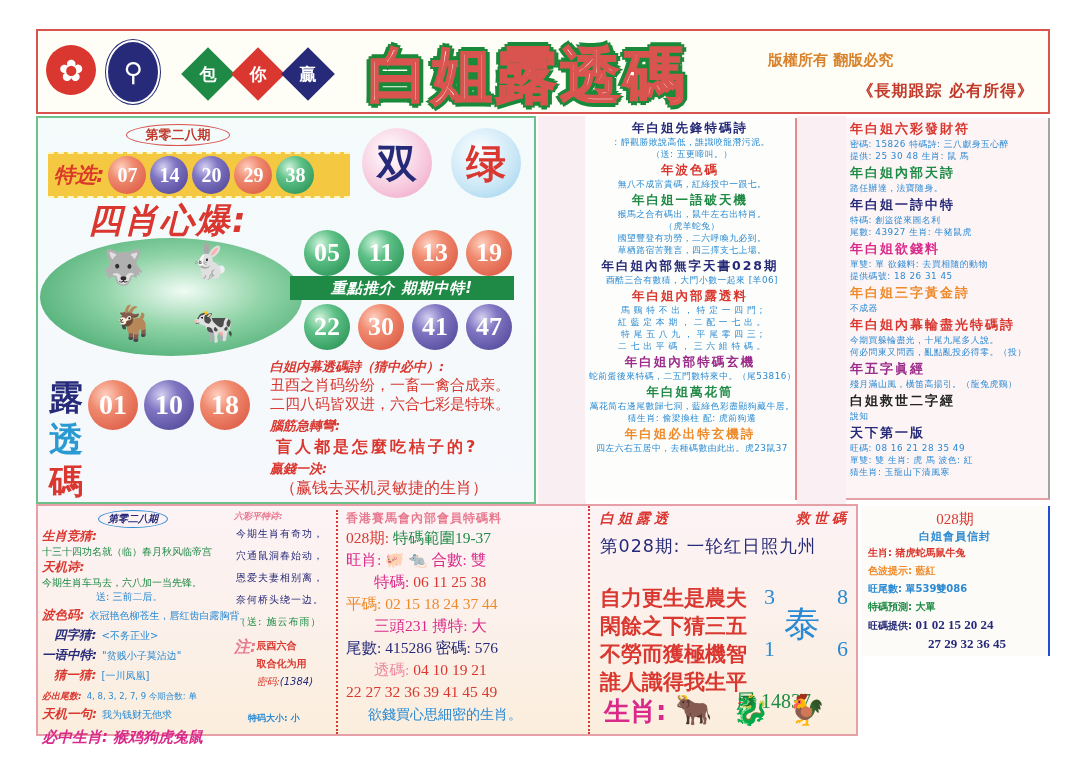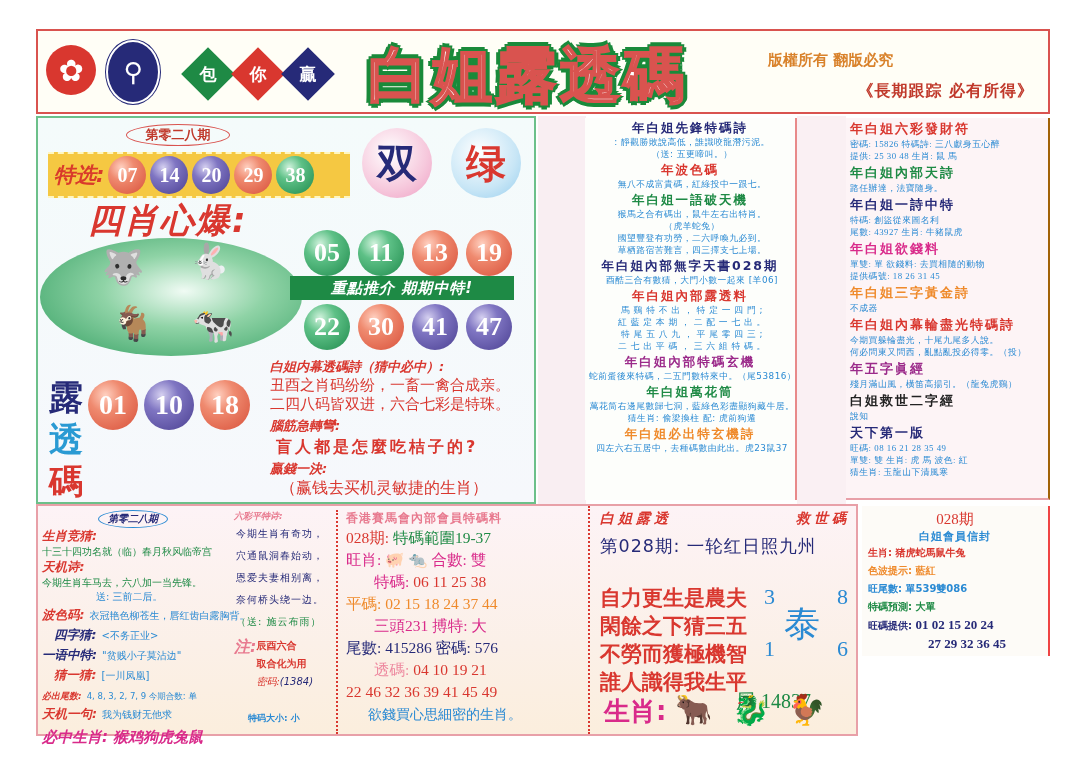--- a/index.html
+++ b/index.html
@@ -90,21 +90,21 @@
   .lou-col { position: absolute; left: 8px; top: 258px; width: 40px; font-size: 34px; font-weight: bold; line-height: 42px; text-align: center; }
   .poem-area { position: absolute; left: 232px; top: 240px; width: 264px; }
   .poem-area .h { color: #d9372f; font-style: italic; font-weight: bold; font-size: 13px; }
   .poem-area .t { color: #d9372f; font-size: 15px; font-family: "DejaVu Serif", serif; line-height: 19px; }
   .poem-area .q { color: #d9372f; font-size: 16px; font-weight: bold; letter-spacing: 3px; margin: 2px 0 2px 6px; }
   .poem-area .a { color: #d9372f; font-size: 16px; font-family: "DejaVu Serif", serif; margin-left: 10px; }
 
   
   .mid-strip { position: absolute; left: 538px; top: 116px; width: 48px; height: 388px; background: #f9eef2; }
   .mid-col { position: absolute; left: 585px; top: 118px; width: 212px; height: 382px; background: #fdfefb; border-right: 2px solid #e88a8a; overflow: hidden; text-align: center; }
-  .right-col { position: absolute; left: 846px; top: 118px; width: 204px; height: 382px; background: #fdf4f6; border-right: 2px solid #a16207; border-bottom: 2px solid #e8a0a8; overflow: hidden; font-family: Liberation Serif, serif; }
+  .right-col { position: absolute; left: 846px; top: 118px; width: 204px; height: 382px; background: #fdf4f6; border-right: 2px solid #a3a3a3; border-bottom: 2px solid #e8a0a8; overflow: hidden; }
   .gap-col { position: absolute; left: 797px; top: 116px; width: 49px; height: 388px; background: #faf0f3; }
   .sec-title { font-size: 12.5px; font-weight: bold; letter-spacing: 2px; line-height: 17px; white-space: nowrap; margin-top: 1px; }
   .sec-body { font-size: 8.8px; color: #2a8ad3; line-height: 12px; padding-left: 4px; white-space: nowrap; letter-spacing: 0.5px; }
   .right-col .sec-title { padding-left: 4px; font-size: 13px; line-height: 19px; }
   .right-col .sec-body { padding-left: 4px; }
 
   
   .bottom {
     position: absolute; left: 36px; top: 504px; width: 822px; height: 232px;
     background: linear-gradient(180deg, #fdf3f6 0%, #fbf0e8 60%, #fbeedd 100%);
@@ -124,21 +124,21 @@
   .b2 .row { font-family: "Liberation Serif", "DejaVu Serif", serif; font-size: 15.5px; line-height: 22px; white-space: nowrap; }
   .b3 { position: absolute; left: 554px; top: 0; width: 266px; height: 228px; padding: 4px 8px; }
   .b3 .hdr { display: flex; justify-content: space-between; color: #d9372f; font-size: 14px; font-style: italic; font-weight: bold; letter-spacing: 4px; }
   .b3 .line1 { color: #262a78; font-size: 17.5px; margin-top: 6px; white-space: nowrap; letter-spacing: 1px; }
   .b3 .poem { position: absolute; left: 8px; top: 78px; color: #d9372f; font-size: 21px; font-weight: bold; line-height: 28px; font-family: "DejaVu Serif", serif; }
   .b3 .nums { position: absolute; left: 168px; top: 78px; width: 92px; height: 112px; color: #2a8ad3; font-family: "Liberation Serif", serif; font-size: 22px; }
   .b3 .tai { position: absolute; left: 24px; top: 16px; font-size: 36px; color: #2a8ad3; }
   .b3 .tail { position: absolute; left: 144px; top: 182px; color: #1e8a45; font-size: 20px; font-family: "Liberation Serif", serif; white-space: nowrap; }
   .b3 .sx { position: absolute; left: 12px; top: 186px; color: #d92a8a; font-size: 26px; font-weight: bold; }
 
-  .b4 { position: absolute; left: 862px; top: 506px; width: 188px; height: 150px; background: #fdfbf7; border-right: 2px solid #ef4444; padding: 4px 6px; }
+  .b4 { position: absolute; left: 862px; top: 506px; width: 188px; height: 150px; background: #fdfbf7; border-right: 2px solid #1d4ed8; padding: 4px 6px; }
   .b4 .per { text-align: center; color: #d9372f; font-family: "Liberation Serif", serif; font-size: 15px; }
   .b4 .hd { text-align: center; color: #2a8ad3; font-size: 11px; font-weight: bold; letter-spacing: 1px; }
   .b4 .ln { font-size: 10px; line-height: 18px; white-space: nowrap; font-weight: bold; }
 </style>
 </head>
 <body>
 
 <div class="page">
 
   <div class="header">
@@ -313,21 +313,21 @@
 
     <div class="b2">
       <div class="hdr">香港賽馬會內部會員特碼料</div>
       <div class="row"><span style="color:#d9372f">028期:</span> <span style="color:#1e8a45">特碼範圍19-37</span></div>
       <div class="row"><span style="color:#d92a8a">旺肖:</span> <span>🐖</span> <span>🐀</span> <span style="color:#d92a8a">合數:</span> <span style="color:#d92a8a">雙</span></div>
       <div class="row" style="padding-left:28px"><span style="color:#d92a8a">特碼:</span> <span style="color:#d9372f">06 11 25 38</span></div>
       <div class="row"><span style="color:#ef8a2b">平碼:</span> <span style="color:#ef8a2b">02 15 18 24 37 44</span></div>
       <div class="row" style="padding-left:28px"><span style="color:#d92a8a">三頭231</span> <span style="color:#d92a8a">搏特:</span> <span style="color:#d92a8a">大</span></div>
       <div class="row"><span style="color:#262a78">尾數:</span> <span style="color:#262a78">415286</span> <span style="color:#262a78">密碼:</span> <span style="color:#262a78">576</span></div>
       <div class="row" style="padding-left:28px"><span style="color:#ee8aa0">透碼:</span> <span style="color:#d9372f">04 10 19 21</span></div>
-      <div class="row" style="color:#d9372f">22 46 32 36 39 41 45 49</div>
+      <div class="row" style="color:#d9372f">22 27 32 36 39 41 45 49</div>
       <div class="row" style="color:#2a8ad3;padding-left:22px;font-family:'DejaVu Sans',sans-serif;font-size:14px">欲錢買心思細密的生肖。</div>
     </div>
 
     <div class="b3">
       <div class="hdr">
           <span>白姐露透</span>
           <span>救世碼</span>
         </div>
       <div class="line1">第028期: 一轮红日照九州</div>
       <div class="poem">

